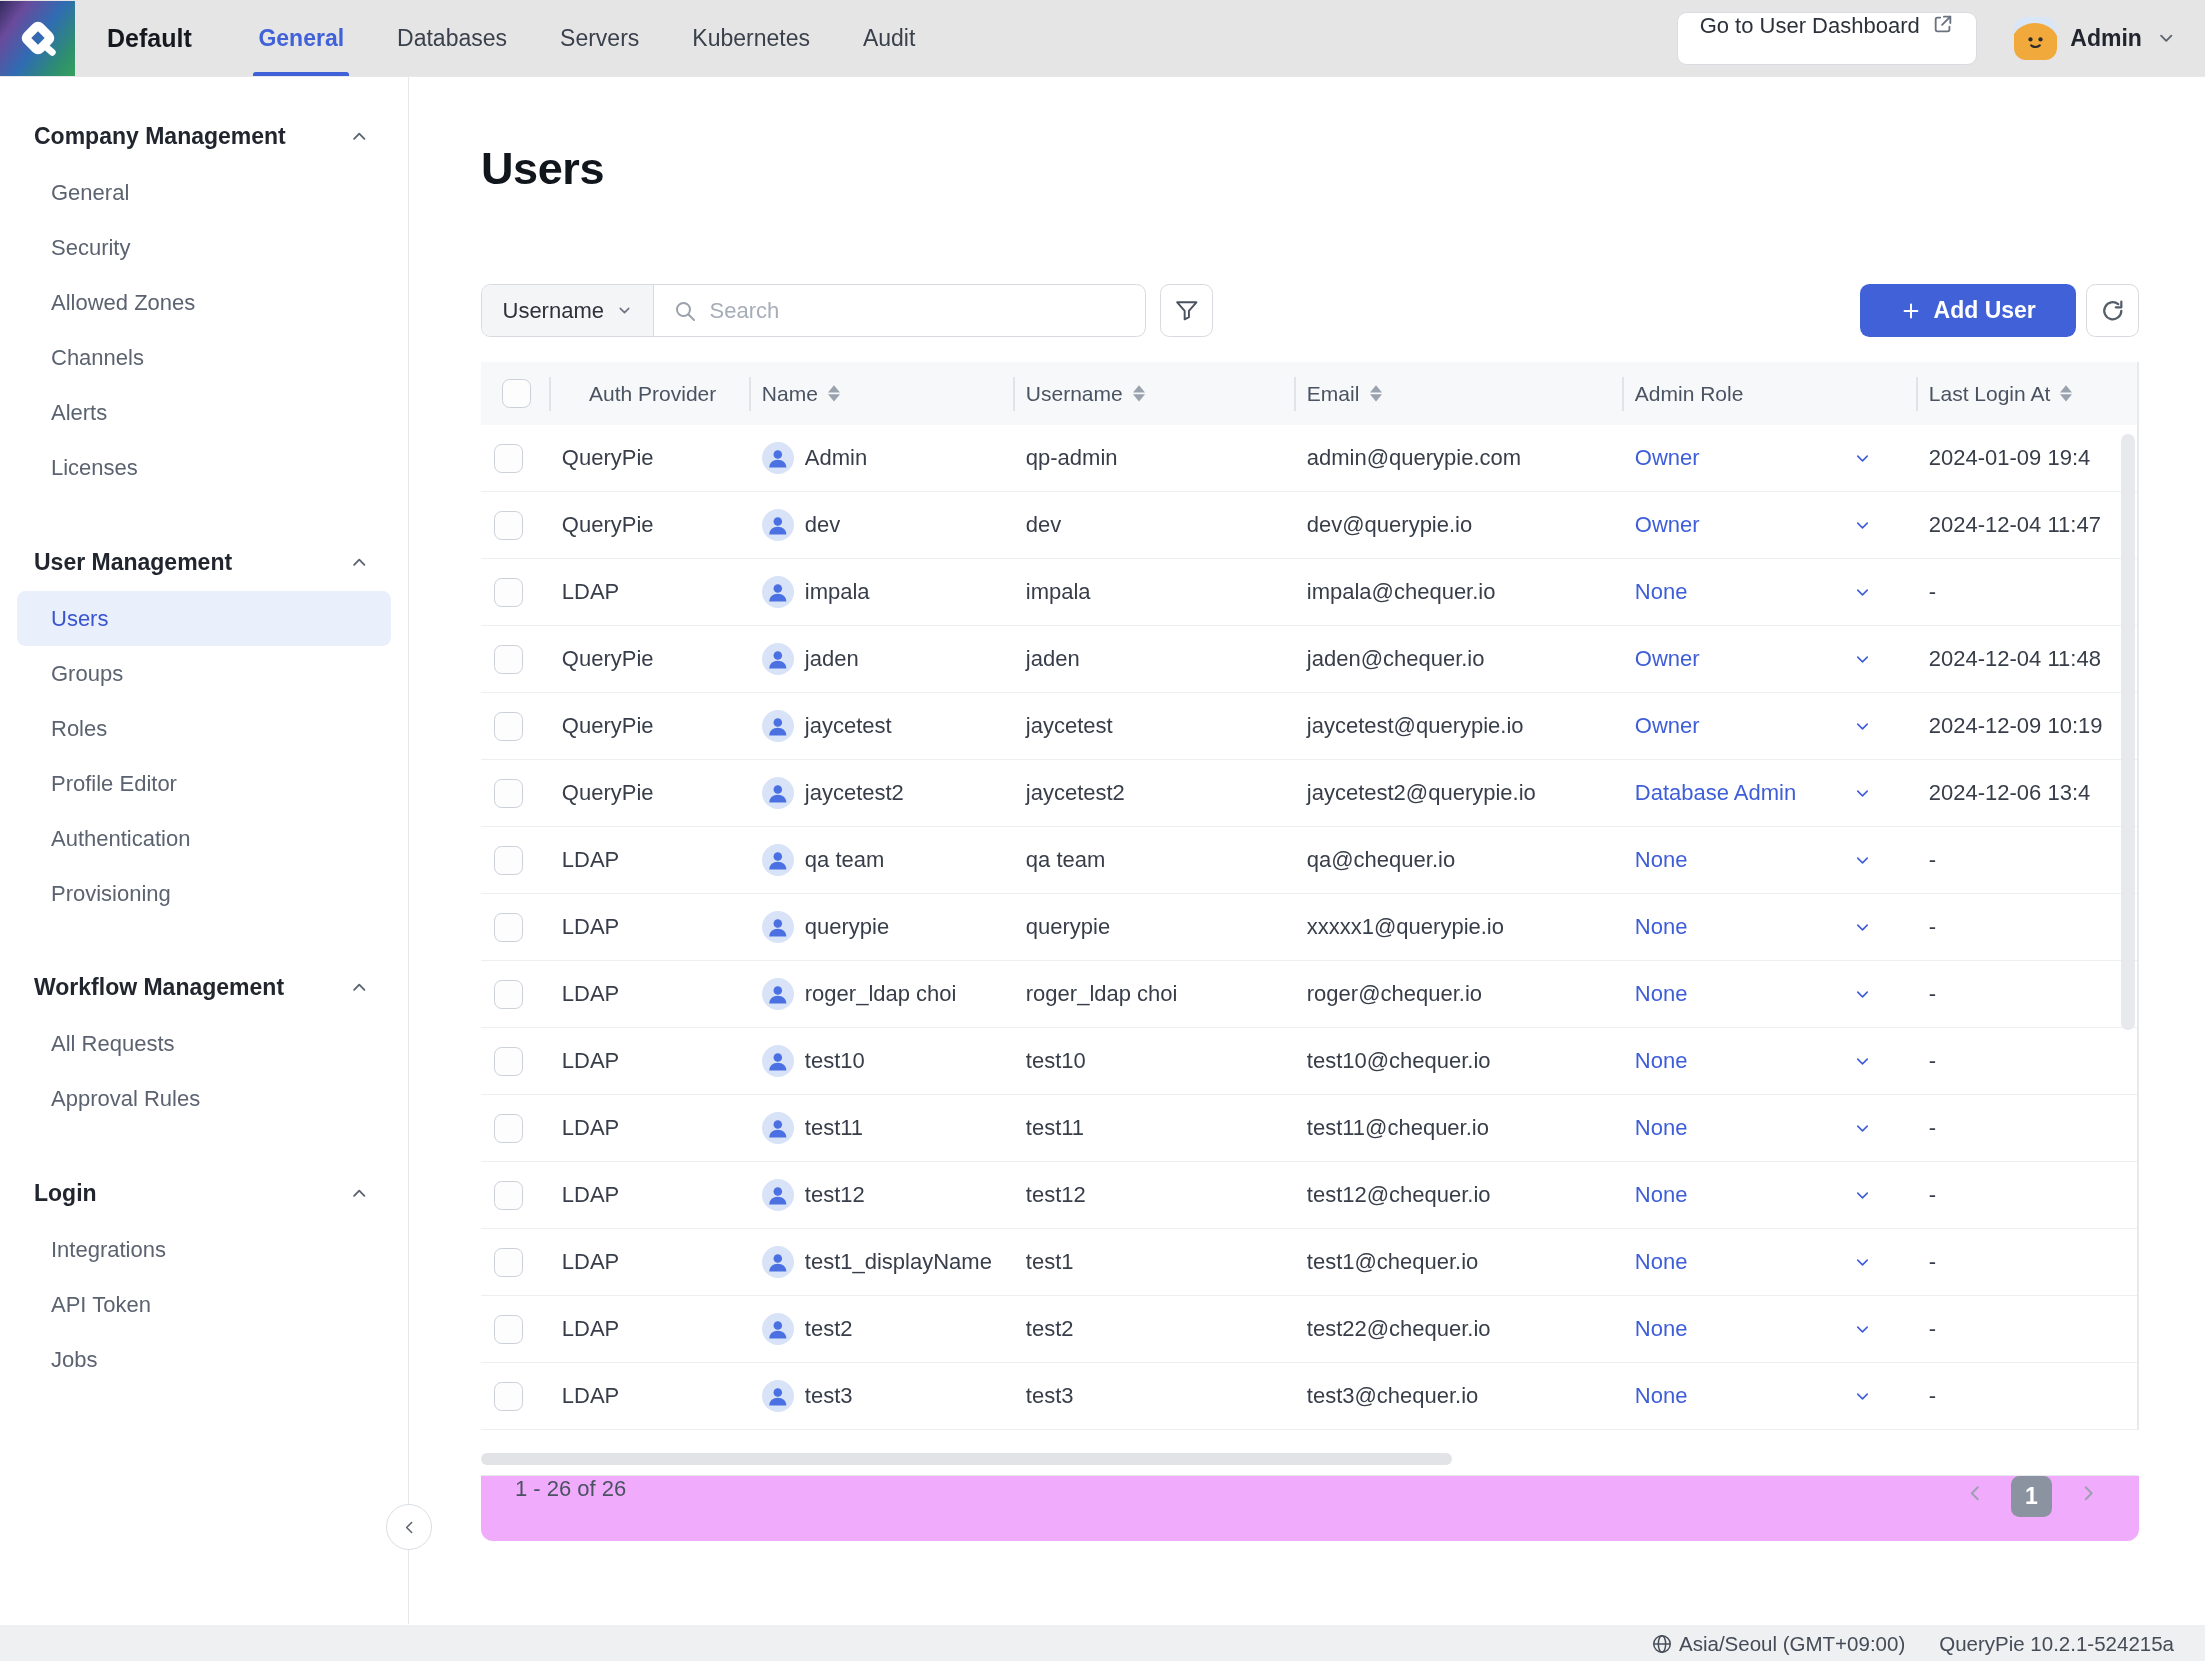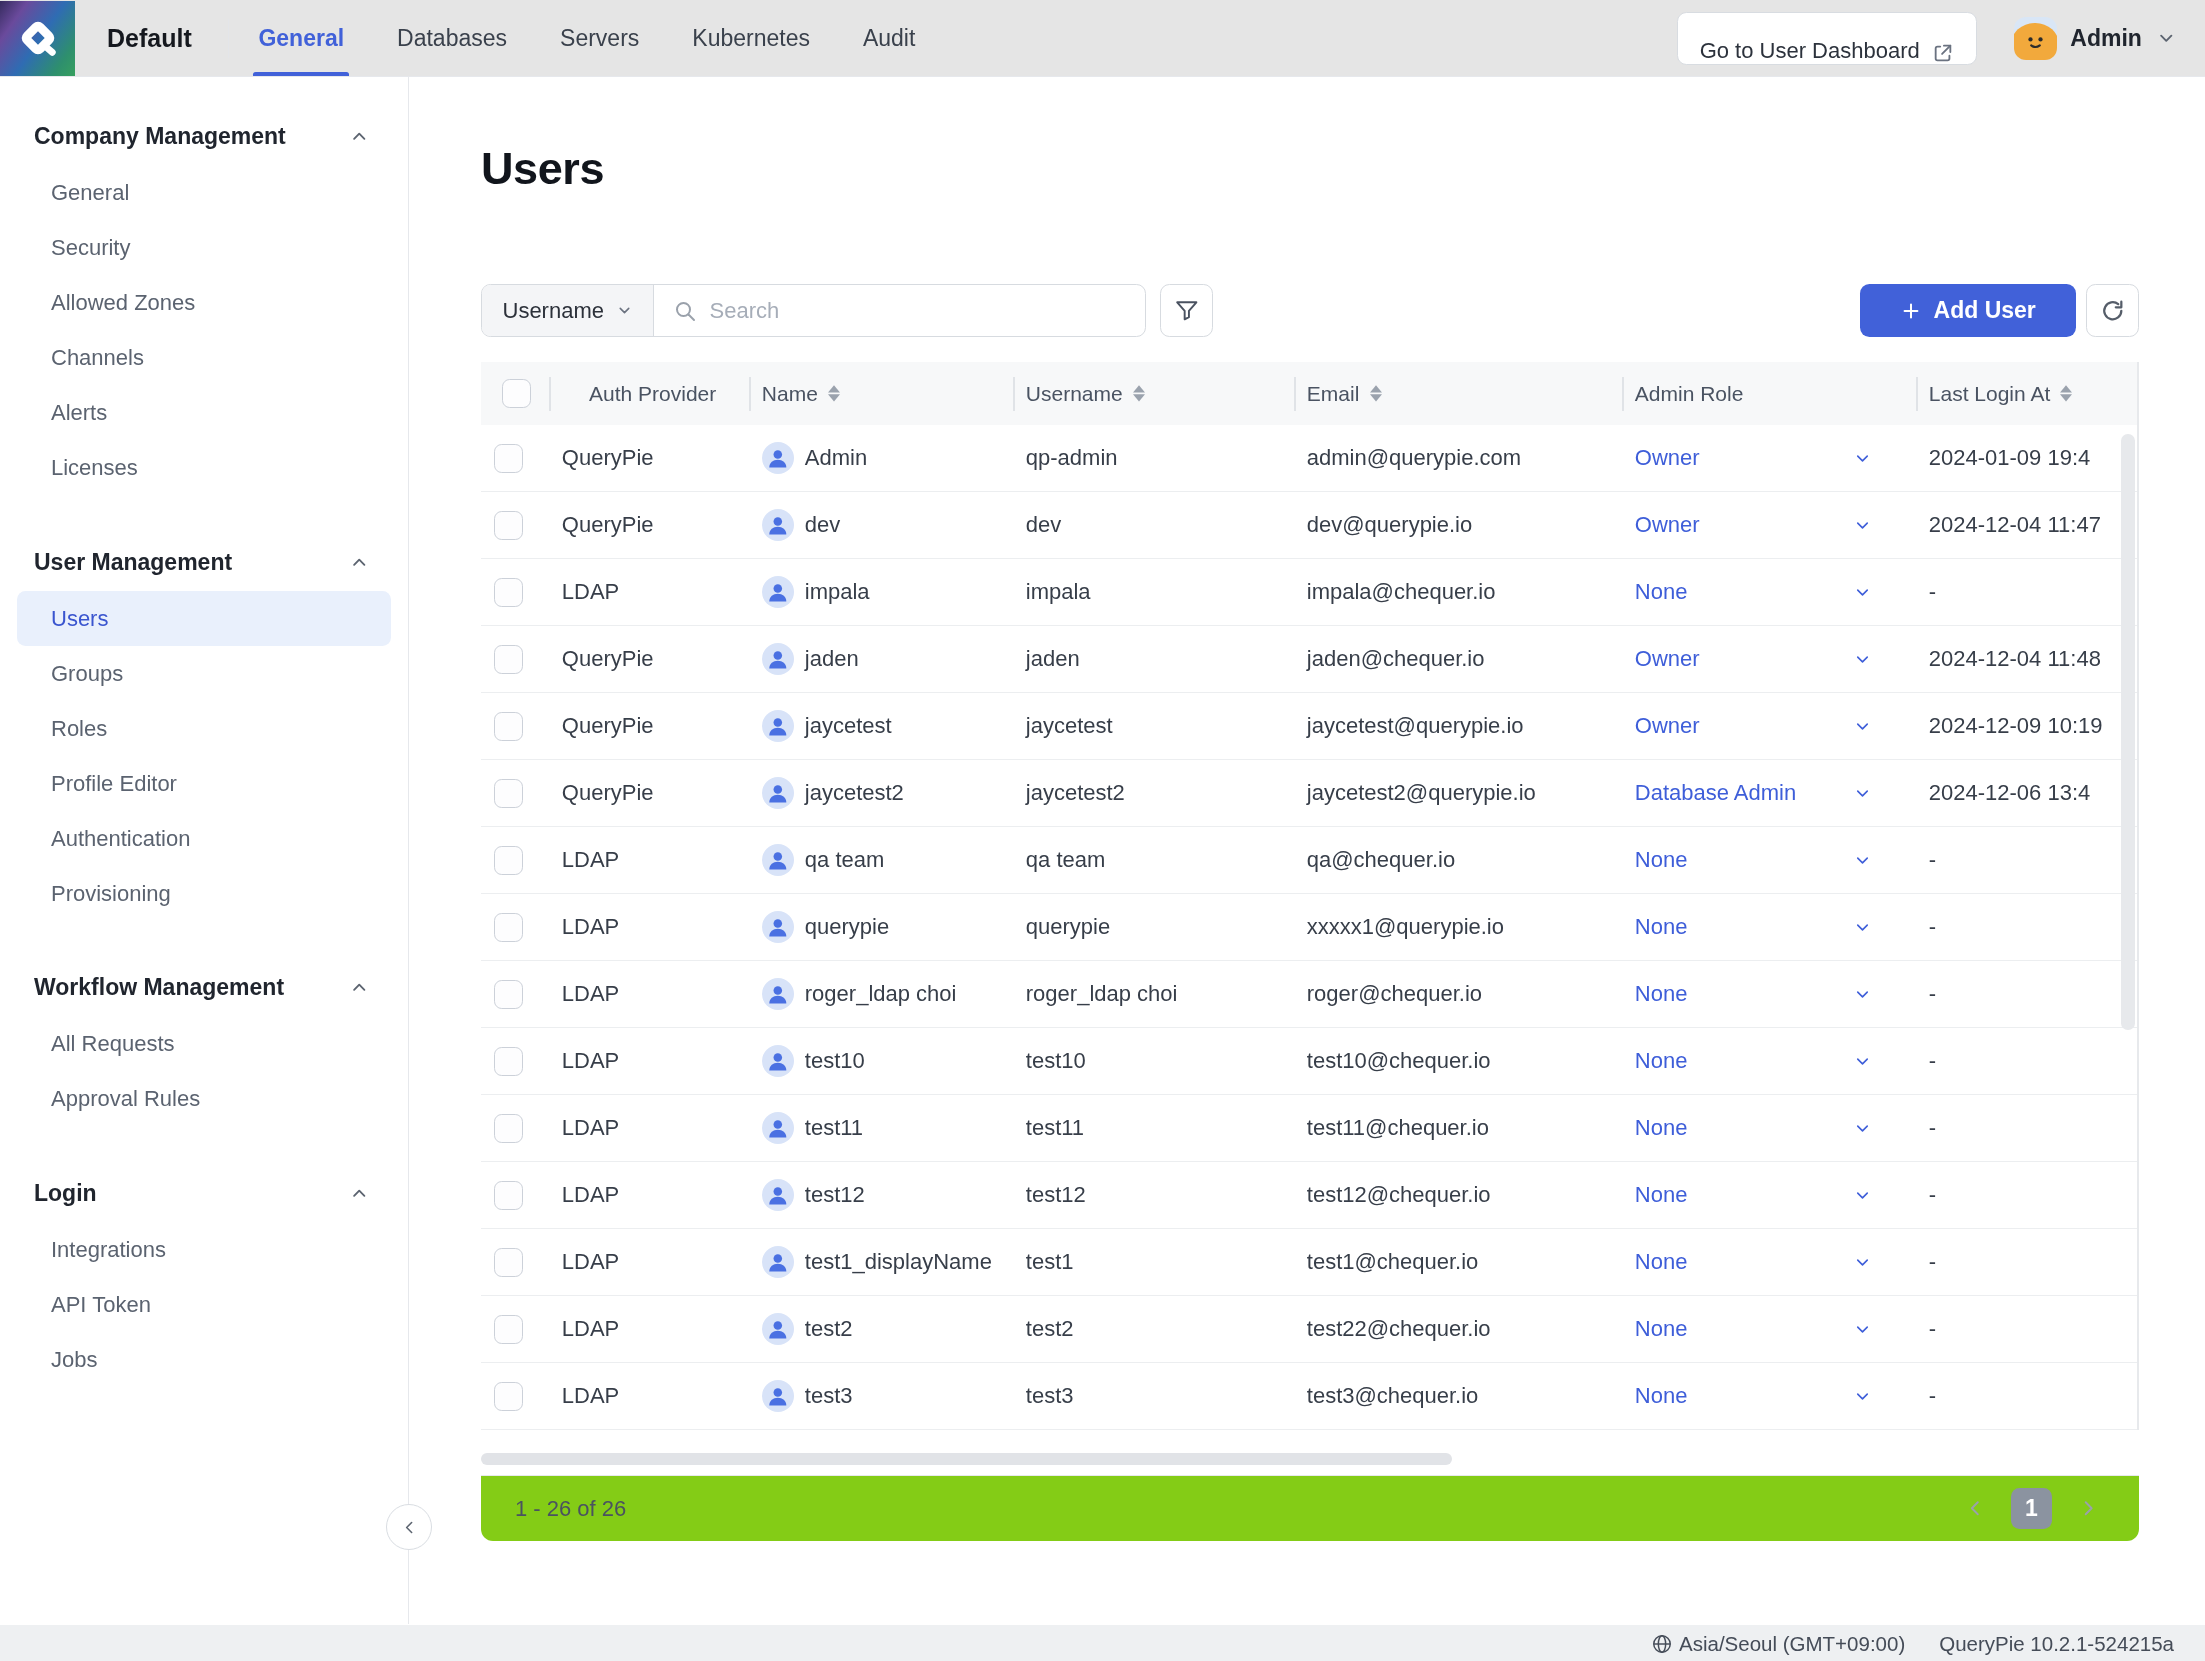--- a/index.html
+++ b/index.html
@@ -12,21 +12,21 @@
   .logo { width:75px; height:75px; flex:0 0 75px; display:flex; align-items:center; justify-content:center;
           background:linear-gradient(125deg,#352b5e 0%,#6a4a9c 22%,#2f6cb3 52%,#2e8f6e 82%,#37a05e 100%); }
   .logo svg { width:46px; height:46px; }
   .org-name { font-size:25px; font-weight:700; color:#15181e; margin-left:32px; }
   .nav-divider { width:1.7px; height:39px; background:#e3e5e9; margin:0 29px 0 36px; }
   .nav-tabs { display:flex; align-items:center; height:100%; }
   .tab { position:relative; height:100%; display:flex; align-items:center; font-size:23px; color:#3a414c; margin-right:53px; cursor:pointer; }
   .tab.active { color:var(--accent,#4161d9); font-weight:600; }
   .tab.active::after { content:""; position:absolute; left:-5.1px; right:-5.1px; bottom:0; height:4.3px; background:var(--accent,#4161d9); border-radius:2.6px 2.6px 0 0; }
   .nav-spacer { flex:1; }
-  .dash-btn { display:flex; align-items:flex-end; gap:12px; height:53px; padding:0 22px; border:1.7px solid #d8dce1; border-radius:9.4px; background:#fff; font-size:22px; color:#2c323c; cursor:pointer; }
+  .dash-btn { display:flex; align-items:flex-start; gap:12px; height:53px; padding:0 22px; border:1.7px solid #d8dce1; border-radius:9.4px; background:#fff; font-size:22px; color:#2c323c; cursor:pointer; }
   .dash-btn svg { width:22px; height:22px; stroke:#6a7280; }
   .user-menu { display:flex; align-items:center; gap:13.6px; margin:0 29px 0 37px; cursor:pointer; }
   .avatar-admin { width:43px; height:43px; border-radius:12px; background:#d9e6f6; position:relative; overflow:hidden; }
   .avatar-admin::before { content:""; position:absolute; left:-2.6px; right:-2.6px; top:6px; bottom:-6.8px; background:#f2a93c; border-radius:50%; }
   .avatar-admin svg { position:absolute; inset:0; width:100%; height:100%; }
   .user-name { font-size:23px; font-weight:600; color:#20252e; }
   .user-menu .chev { width:20.5px; height:20.5px; stroke:#5c6470; }
 
   
   .app { display:flex; height:1547px; }
@@ -87,21 +87,21 @@
   .avatar-user svg { width:25.6px; height:25.6px; }
   .role-cell { position:relative; }
   .role-link { color:var(--link,#3e5ed9); cursor:pointer; }
   .role-chev { position:absolute; right:44px; width:19px; height:19px; stroke:var(--link,#3e5ed9); cursor:pointer; }
   .vscroll { position:absolute; right:4.3px; top:72px; width:13.6px; height:596px; border-radius:6.8px; background:#e7e9ec; cursor:pointer; }
 
   .hscroll { margin-top:23px; height:12px; position:relative; }
   .hscroll .thumb { position:absolute; left:0; top:0; height:12px; width:971px; border-radius:6px; background:#e1e3e7; cursor:pointer; }
 
   
-  .pagination { margin-top:10.2px; height:66px; background:#84cc16; border-top:1.7px solid #e7e9ec; border-radius:0 0 12px 12px; display:flex; align-items:center; padding:0 34px; }
+  .pagination { margin-top:10.2px; height:66px; background:#f0abfc; border-top:1.7px solid #e7e9ec; border-radius:0 0 12px 12px; display:flex; align-items:flex-start; padding:0 34px; }
   .page-range { font-size:22px; color:#4a5260; }
   .pag-spacer { flex:1; }
   .pag-btn { background:none; border:none; display:flex; align-items:center; justify-content:center; width:34px; height:34px; cursor:pointer; }
   .pag-btn svg { width:20.5px; height:20.5px; stroke:#9aa1ac; }
   .page-box { width:41px; height:41px; margin:0 19px; border-radius:8.5px; background:var(--page-box,#8b93a0); color:#fff; font-size:23px; font-weight:600; display:flex; align-items:center; justify-content:center; cursor:pointer; }
 
   
   .footer { position:absolute; left:0; right:0; bottom:0; height:37px; background:#eef0f2; display:flex; align-items:center; justify-content:flex-end; gap:34px; padding-right:31px; font-size:20.5px; color:#454c58; }
   .tz { display:flex; align-items:center; gap:6px; }
   .tz svg { width:22px; height:22px; stroke:#454c58; }

